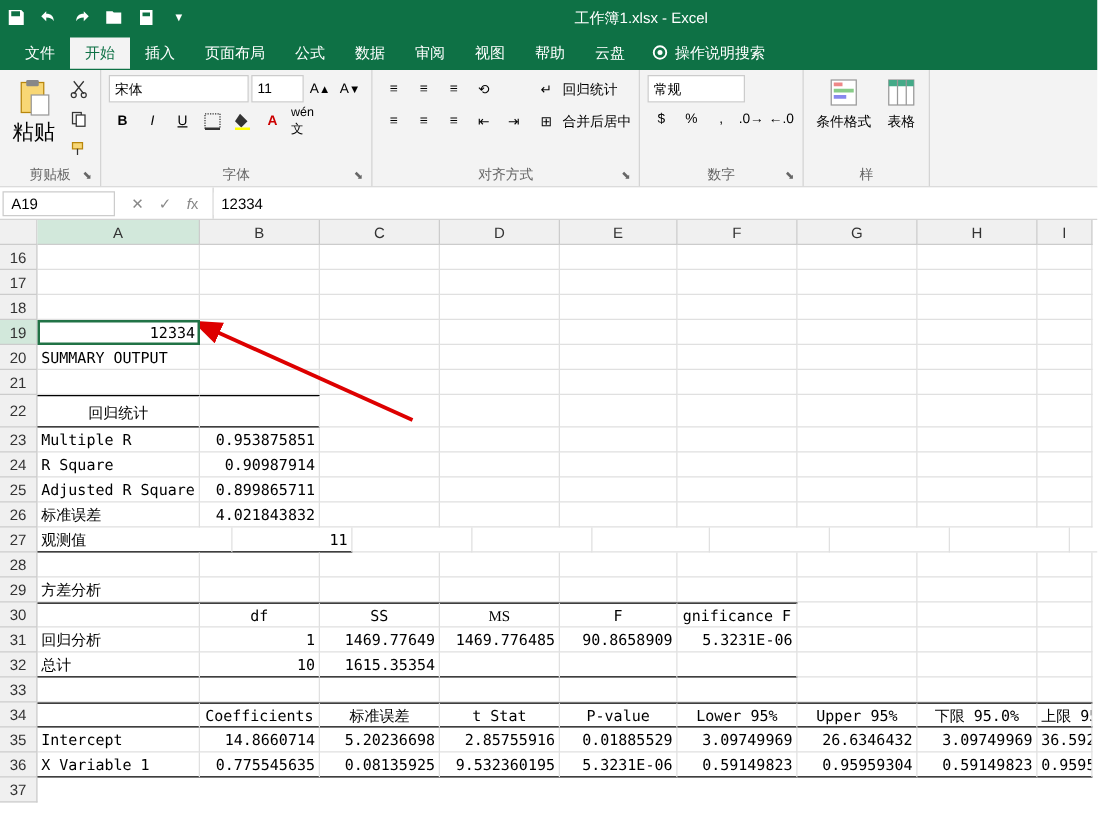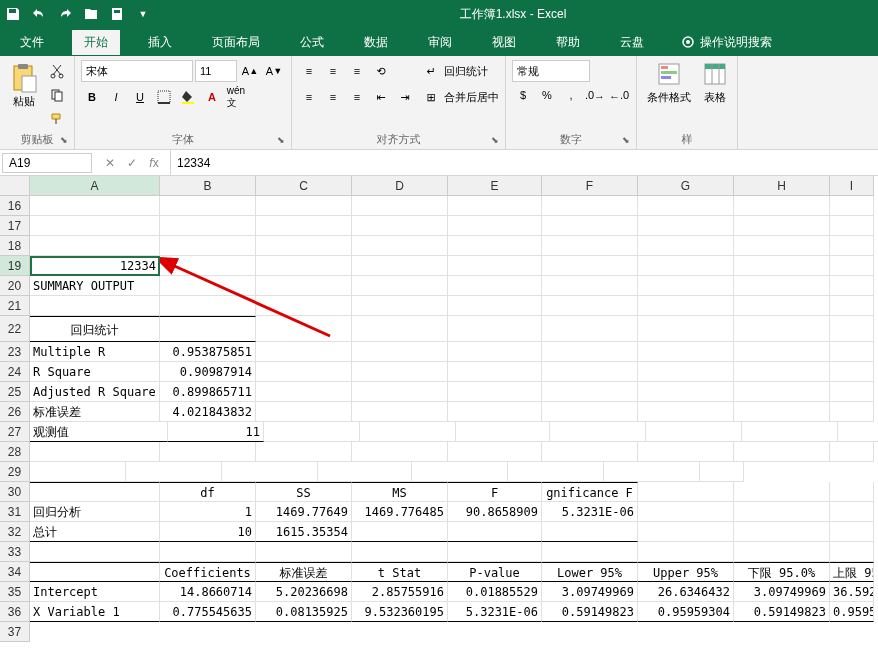--- a/index.html
+++ b/index.html
@@ -5,21 +5,21 @@
     * { box-sizing: border-box; margin: 0; padding: 0; }
     body { font-family: "Microsoft YaHei", sans-serif; font-size: 12px; background: #fff; overflow: hidden; width: 878px; height: 654px; }
     
     
     .titlebar { background: #0e7145; height: 28px; display: flex; align-items: center; color: #fff; padding: 0 4px; }
     .titlebar-left { display: flex; gap: 8px; align-items: center; }
     .titlebar-icon { width: 18px; height: 18px; display: inline-flex; align-items: center; justify-content: center; }
     .titlebar-center { flex: 1; text-align: center; font-size: 12px; }
     
     
-    .menubar { background: #0e7145; height: 28px; display: flex; align-items: center; padding-left: 8px; gap: 16px; }
+    .menubar { background: #0e7145; height: 28px; display: flex; align-items: center; padding-left: 8px; }
     .menu-item { color: #fff; padding: 4px 12px; font-size: 12px; cursor: pointer; }
     .menu-item.active { background: #f3f3f3; color: #0e7145; }
     .tell-me { color: #fff; display: flex; align-items: center; gap: 4px; margin-left: 8px; }
     
     
     .ribbon { background: #f3f3f3; border-bottom: 1px solid #d4d4d4; display: flex; height: 94px; }
     .ribbon-group { border-right: 1px solid #d4d4d4; display: flex; flex-direction: column; padding: 4px 6px 2px 6px; position: relative; }
     .ribbon-group-content { flex: 1; display: flex; gap: 4px; align-items: flex-start; }
     .ribbon-group-label { text-align: center; font-size: 11px; color: #666; padding-top: 2px; }
     .ribbon-btn { display: flex; flex-direction: column; align-items: center; justify-content: center; padding: 2px 4px; cursor: pointer; }
@@ -122,21 +122,21 @@
 <div class="ribbon">
 
   <div class="ribbon-group">
     <div class="ribbon-group-content">
       <div class="ribbon-btn">
         <svg width="28" height="32" viewBox="0 0 28 32">
             <rect x="4" y="4" width="18" height="24" fill="#f8d775" stroke="#b8860b"></rect>
             <rect x="8" y="2" width="10" height="5" fill="#888" rx="1"></rect>
             <rect x="12" y="14" width="14" height="16" fill="#fff" stroke="#999"></rect>
           </svg>
-        <span style="font-size:11px;">粘贴</span>
+        <span style="font-size:17px;">粘贴</span>
       </div>
       <div class="ribbon-col">
         <span class="mini-btn">
             <svg class="icon" viewBox="0 0 16 16">
               <path stroke="#333" fill="none" d="M4 2l8 10M12 2L4 12"></path>
               <circle cx="4" cy="13" r="2" fill="none" stroke="#333"></circle>
               <circle cx="12" cy="13" r="2" fill="none" stroke="#333"></circle>
             </svg>
           </span>
         <span class="mini-btn">
@@ -438,21 +438,21 @@
         <div class="cell right" style="width: 96px;">4.021843832</div>
         <div class="cell" style="width: 96px;"></div>
         <div class="cell" style="width: 96px;"></div>
         <div class="cell" style="width: 94px;"></div>
         <div class="cell" style="width: 96px;"></div>
         <div class="cell" style="width: 96px;"></div>
         <div class="cell" style="width: 96px;"></div>
         <div class="cell" style="width: 44px;"></div>
       </div>
       <div class="row">
-        <div class="cell border-bottom" style="width: 138px;">观测值</div>
+        <div class="cell border-bottom" style="width: 156px;">观测值</div>
         <div class="cell right border-bottom" style="width: 96px;">11</div>
         <div class="cell" style="width: 96px;"></div>
         <div class="cell" style="width: 96px;"></div>
         <div class="cell" style="width: 94px;"></div>
         <div class="cell" style="width: 96px;"></div>
         <div class="cell" style="width: 96px;"></div>
         <div class="cell" style="width: 96px;"></div>
         <div class="cell" style="width: 44px;"></div>
       </div>
       <div class="row">
@@ -460,34 +460,35 @@
         <div class="cell" style="width: 96px;"></div>
         <div class="cell" style="width: 96px;"></div>
         <div class="cell" style="width: 96px;"></div>
         <div class="cell" style="width: 94px;"></div>
         <div class="cell" style="width: 96px;"></div>
         <div class="cell" style="width: 96px;"></div>
         <div class="cell" style="width: 96px;"></div>
         <div class="cell" style="width: 44px;"></div>
       </div>
       <div class="row">
+        <div class="cell" style="width: 130px;">方差分析</div>
         <div class="cell" style="width: 96px;"></div>
         <div class="cell" style="width: 96px;"></div>
         <div class="cell" style="width: 96px;"></div>
         <div class="cell" style="width: 94px;"></div>
         <div class="cell" style="width: 96px;"></div>
         <div class="cell" style="width: 96px;"></div>
         <div class="cell" style="width: 96px;"></div>
         <div class="cell" style="width: 44px;"></div>
       </div>
       <div class="row">
         <div class="cell border-top" style="width: 130px;"></div>
         <div class="cell center border-top" style="width: 96px;">df</div>
         <div class="cell center border-top" style="width: 96px;">SS</div>
-        <div class="cell center border-top" style="width: 96px;">MS</div>
+        <div class="cell center border-top" style="width: 96px; font-family: Liberation Serif, serif;">MS</div>
         <div class="cell center border-top" style="width: 94px;">F</div>
         <div class="cell center border-top" style="width: 96px;">gnificance F</div>
         <div class="cell" style="width: 96px;"></div>
         <div class="cell" style="width: 96px;"></div>
         <div class="cell" style="width: 44px;"></div>
       </div>
       <div class="row">
         <div class="cell" style="width: 130px;">回归分析</div>
         <div class="cell right" style="width: 96px;">1</div>
         <div class="cell right" style="width: 96px;">1469.77649</div>

